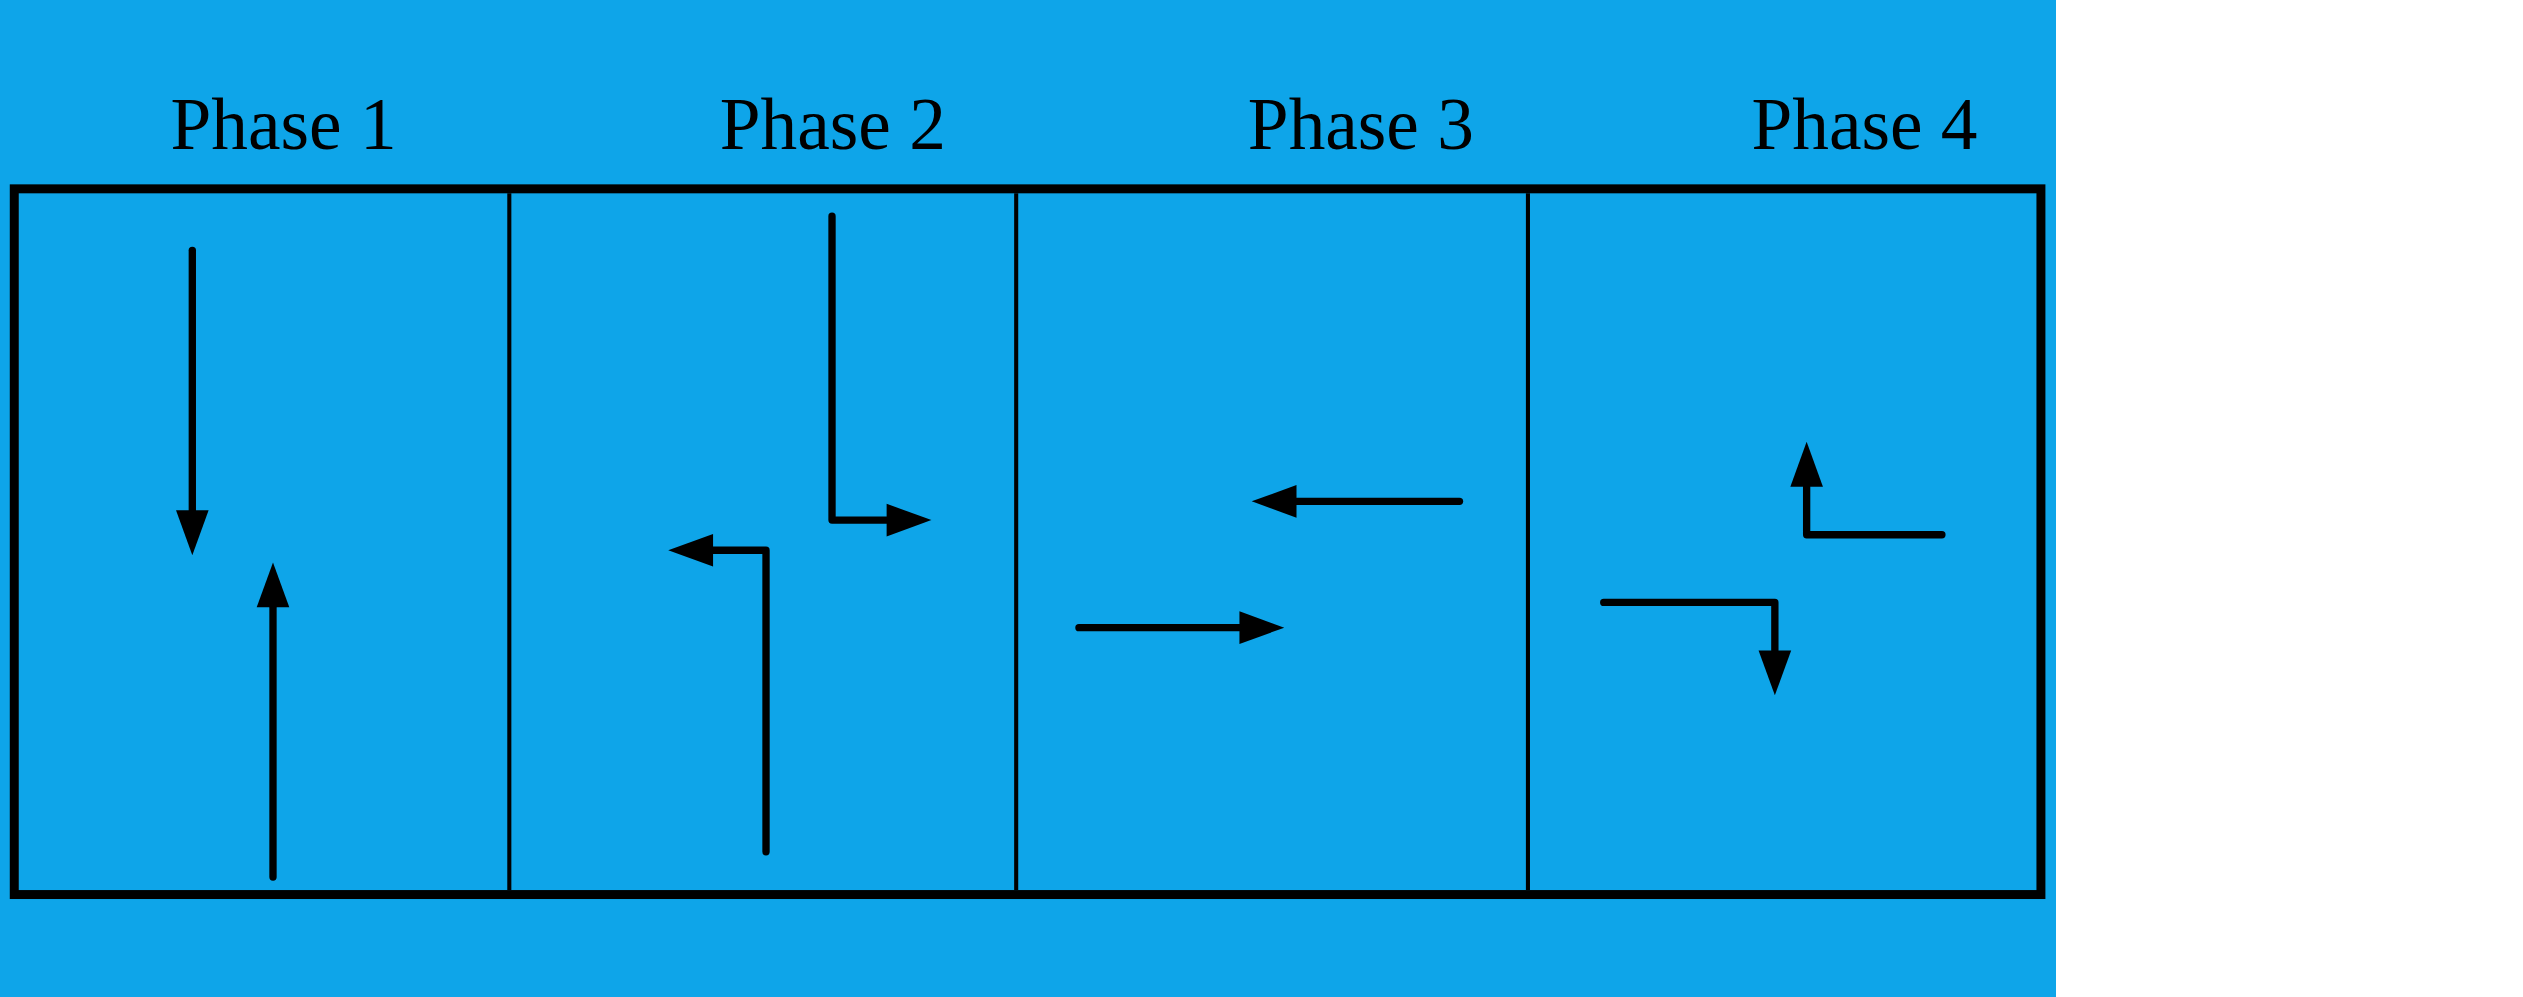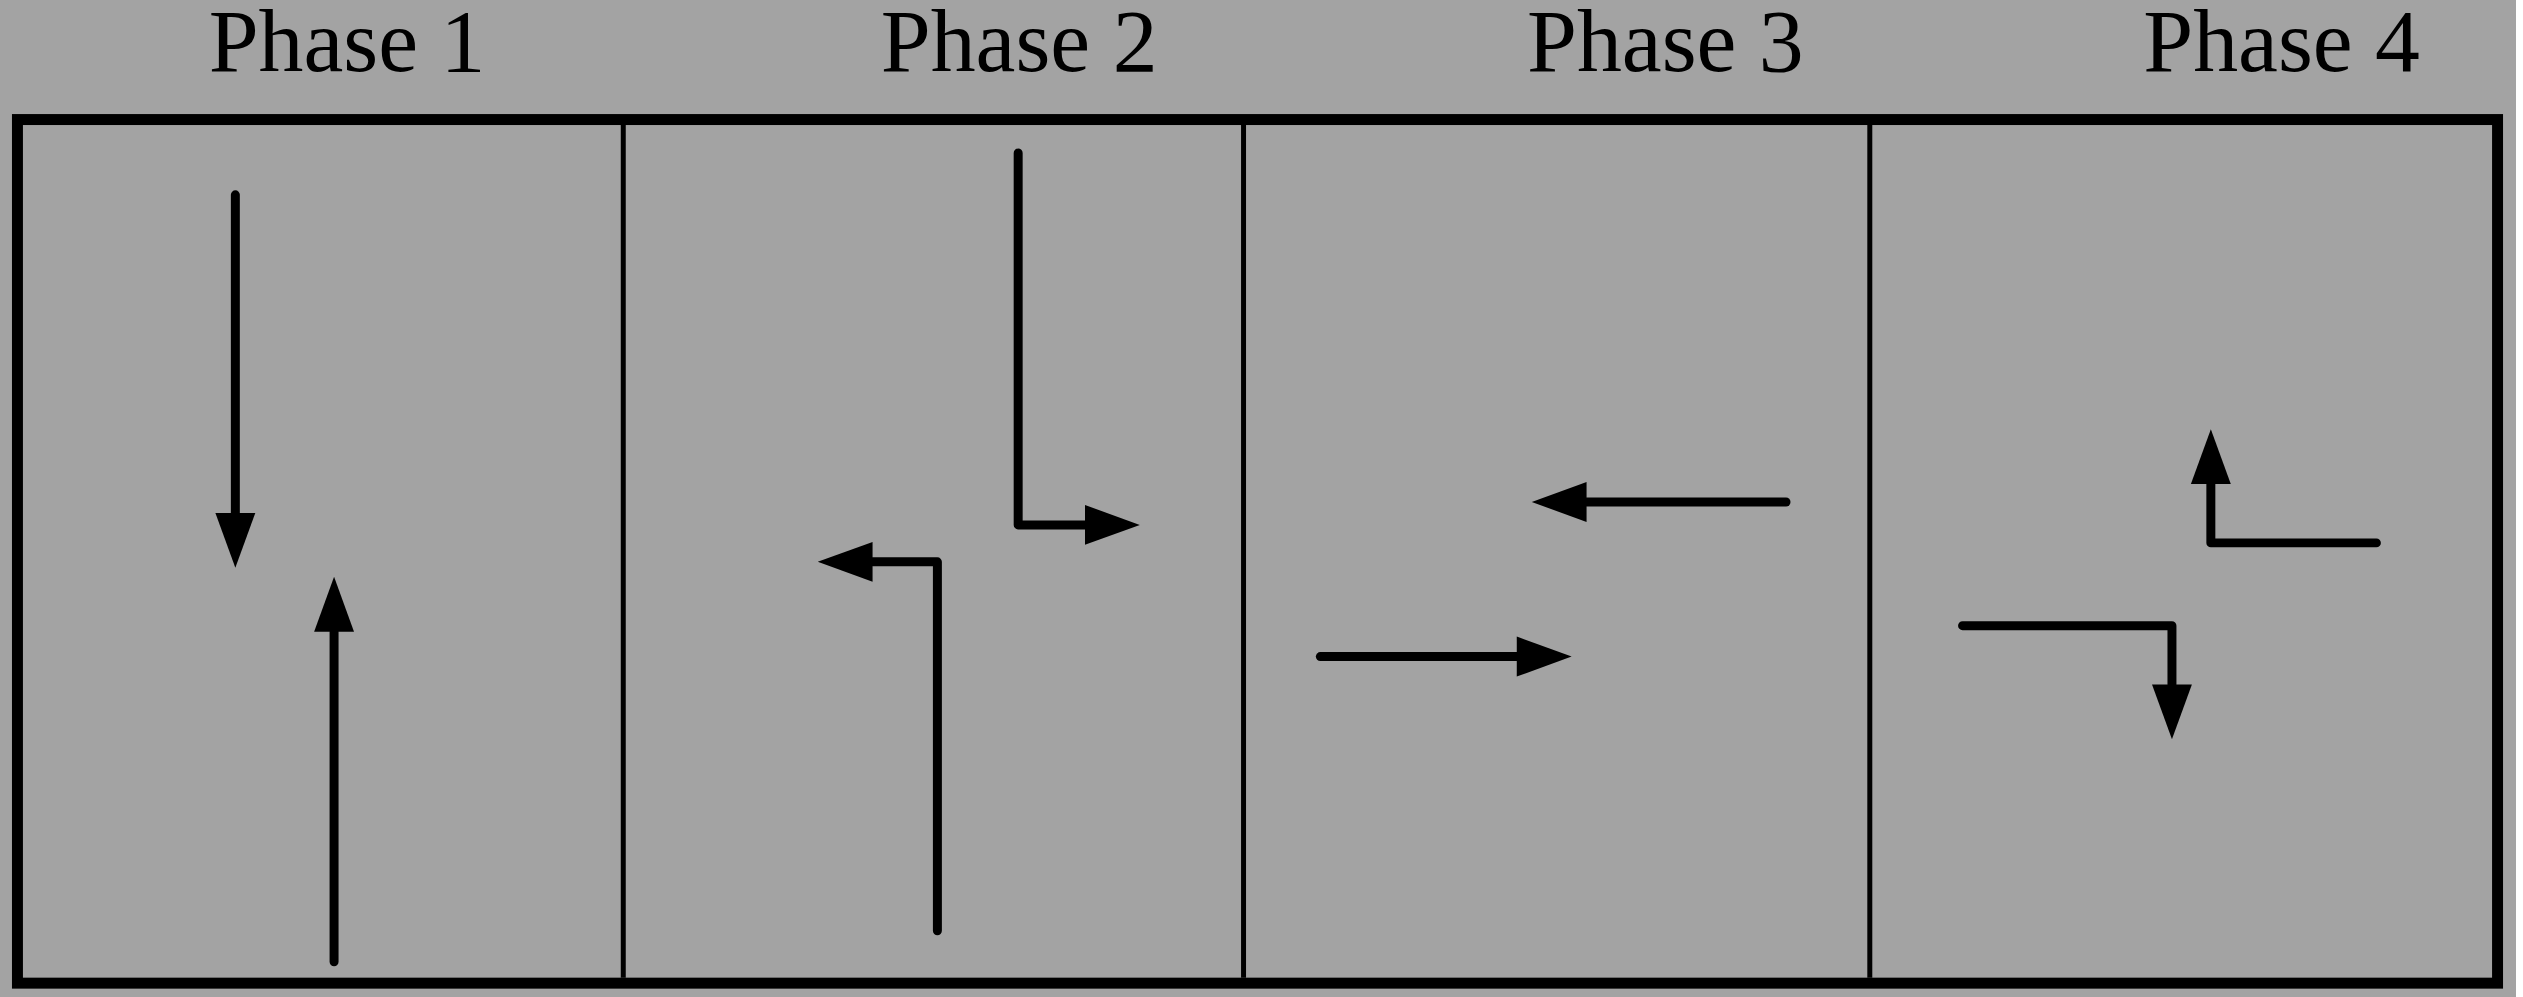--- a/index.html
+++ b/index.html
@@ -2,23 +2,23 @@
 <html><head>
 <meta charset="utf-8">
 <style>
   html, body {
     margin: 0;
     padding: 0;
     background: #ffffff;
   }
   .stage {
     position: relative;
-    width: 2516px;
+    width: 2056px;
     height: 997px;
-    background: #a3a3a3;
+    background: #0ea5e9;
     overflow: hidden;
   }
   .stage svg {
     position: absolute;
     inset: 0;
     width: 100%;
     height: 100%;
     display: block;
   }
   .phase-title {

